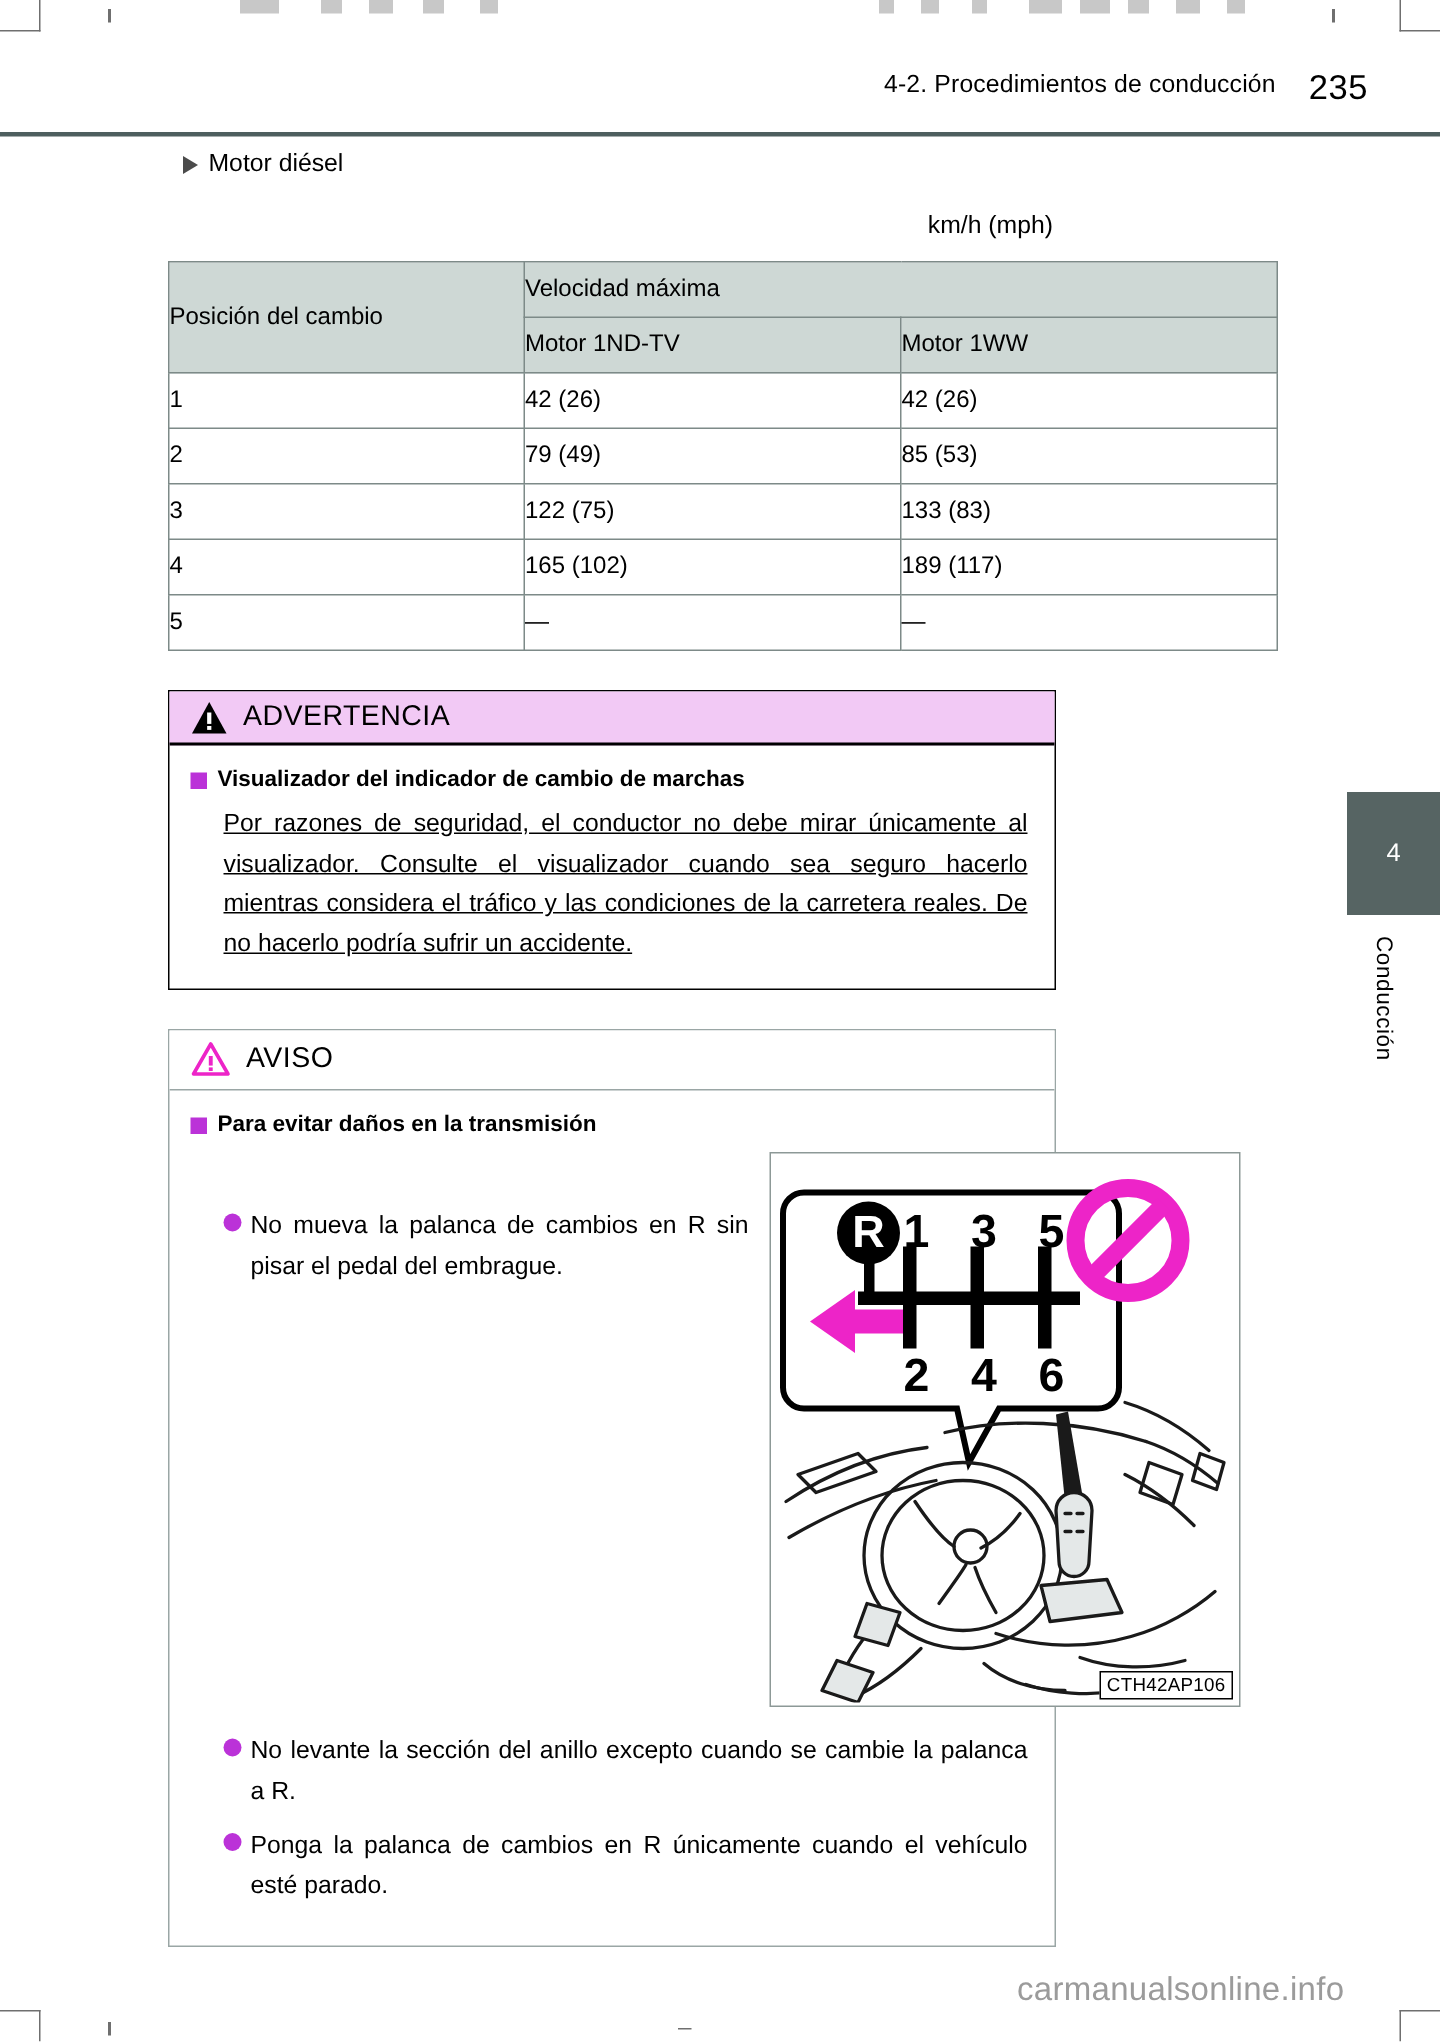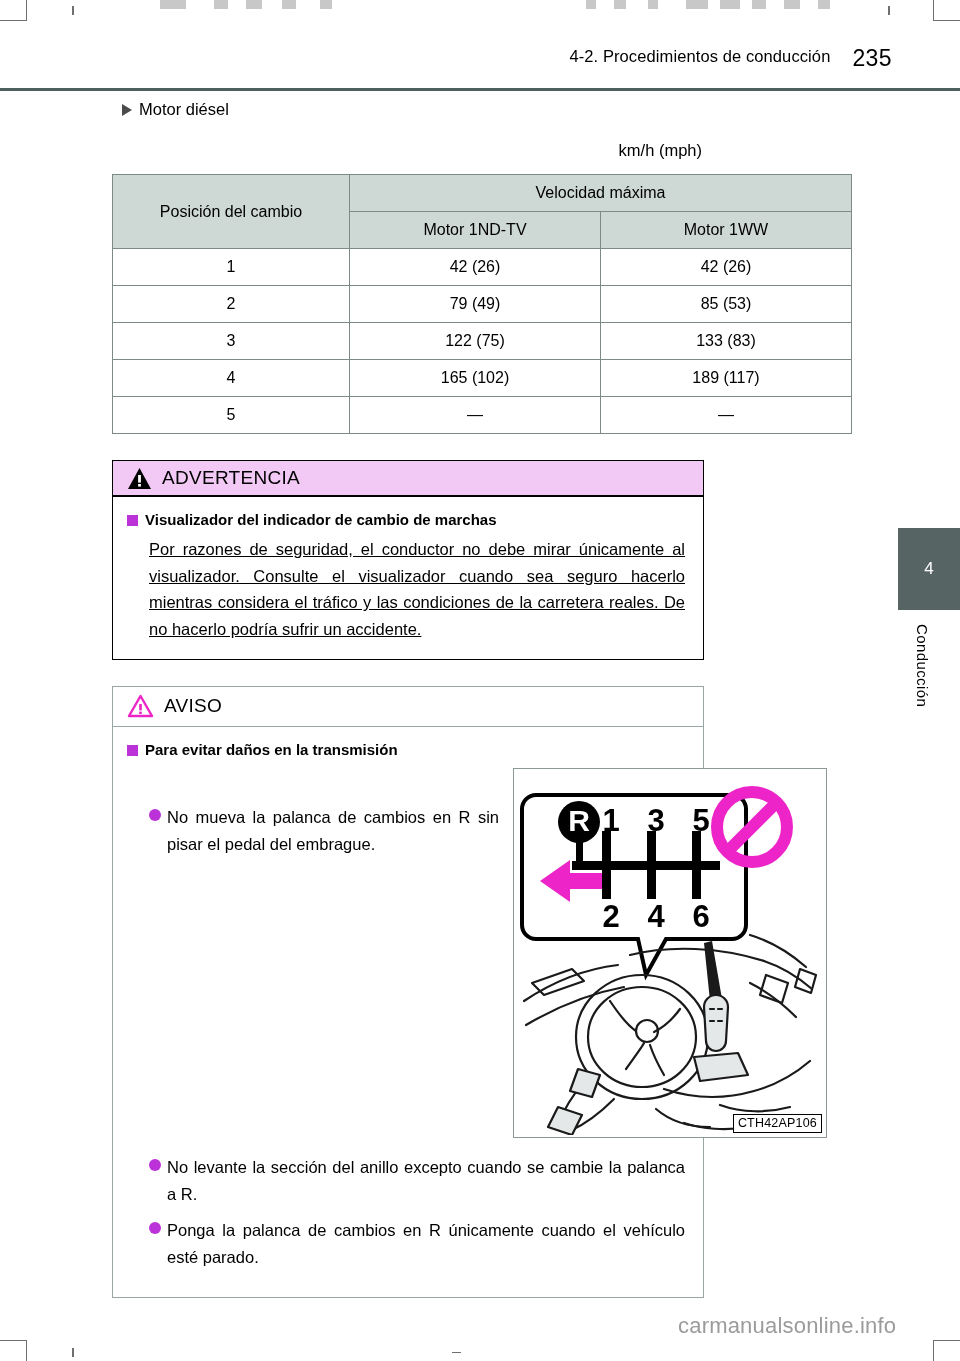--- a/index.html
+++ b/index.html
@@ -45,21 +45,21 @@
   
   .page-header {
     position: absolute;
     left: 0;
     right: 0;
     top: 48px;
     height: 36px;
     display: flex;
     align-items: flex-start;
     justify-content: flex-end;
-    padding-right: 68px;
+    padding-right: 48px;
     box-sizing: border-box;
   }
   .header-section {
     font-size: 16.5px;
     letter-spacing: .1px;
     color: #000;
     margin-right: 22px;
     line-height: 1;
   }
   .header-pageno {
@@ -109,21 +109,21 @@
   
   table.spec {
     border-collapse: collapse;
     width: 740px;
     table-layout: fixed;
     font-size: 16px;
   }
   table.spec th,
   table.spec td {
     border: 1px solid #7d8a88;
-    text-align: center;
+    text-align: left;
     padding: 0;
     height: 36px;
     font-weight: normal;
   }
   table.spec thead th {
     background: #ced8d5;
   }
   .col-pos  { width: 236px; }
   .col-eng  { width: 252px; }
 

